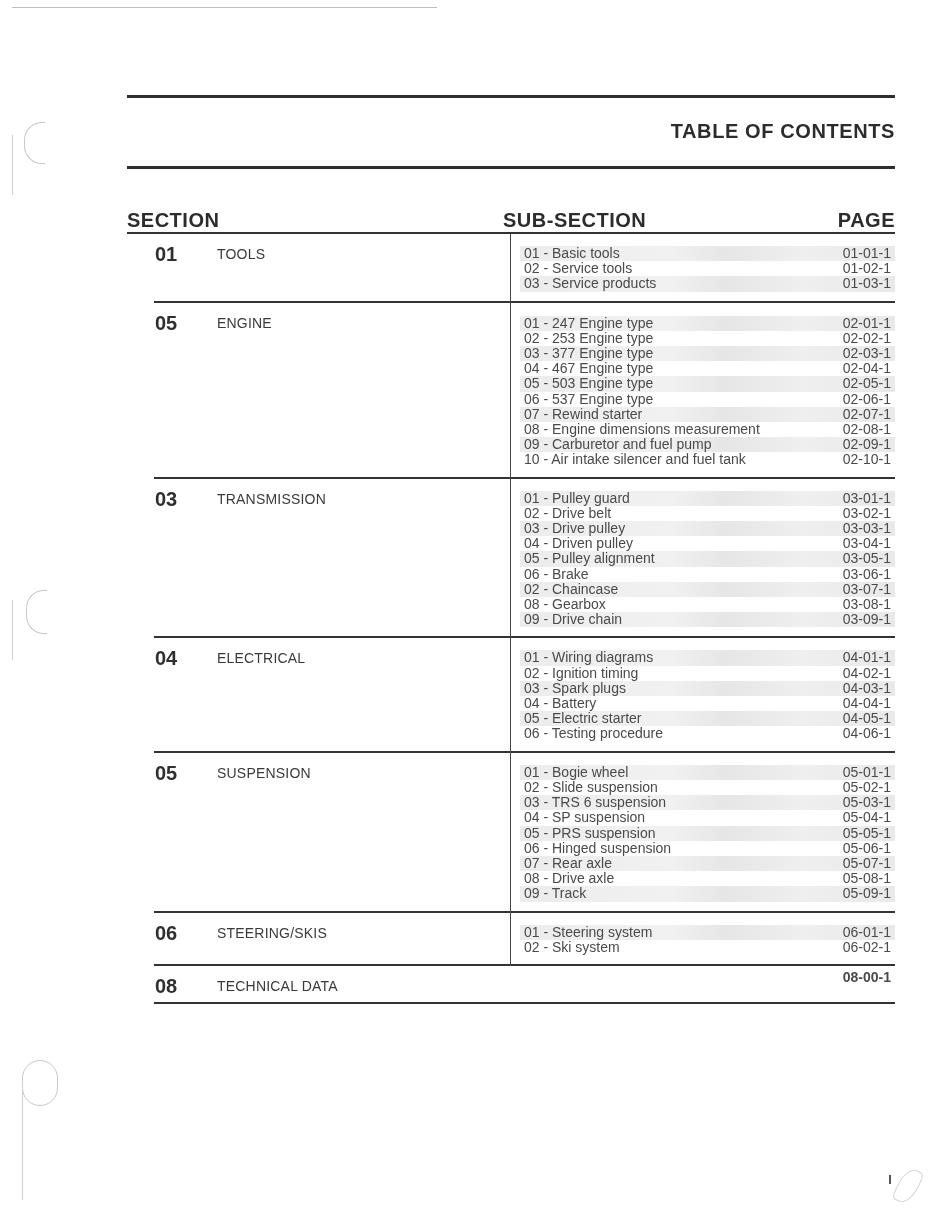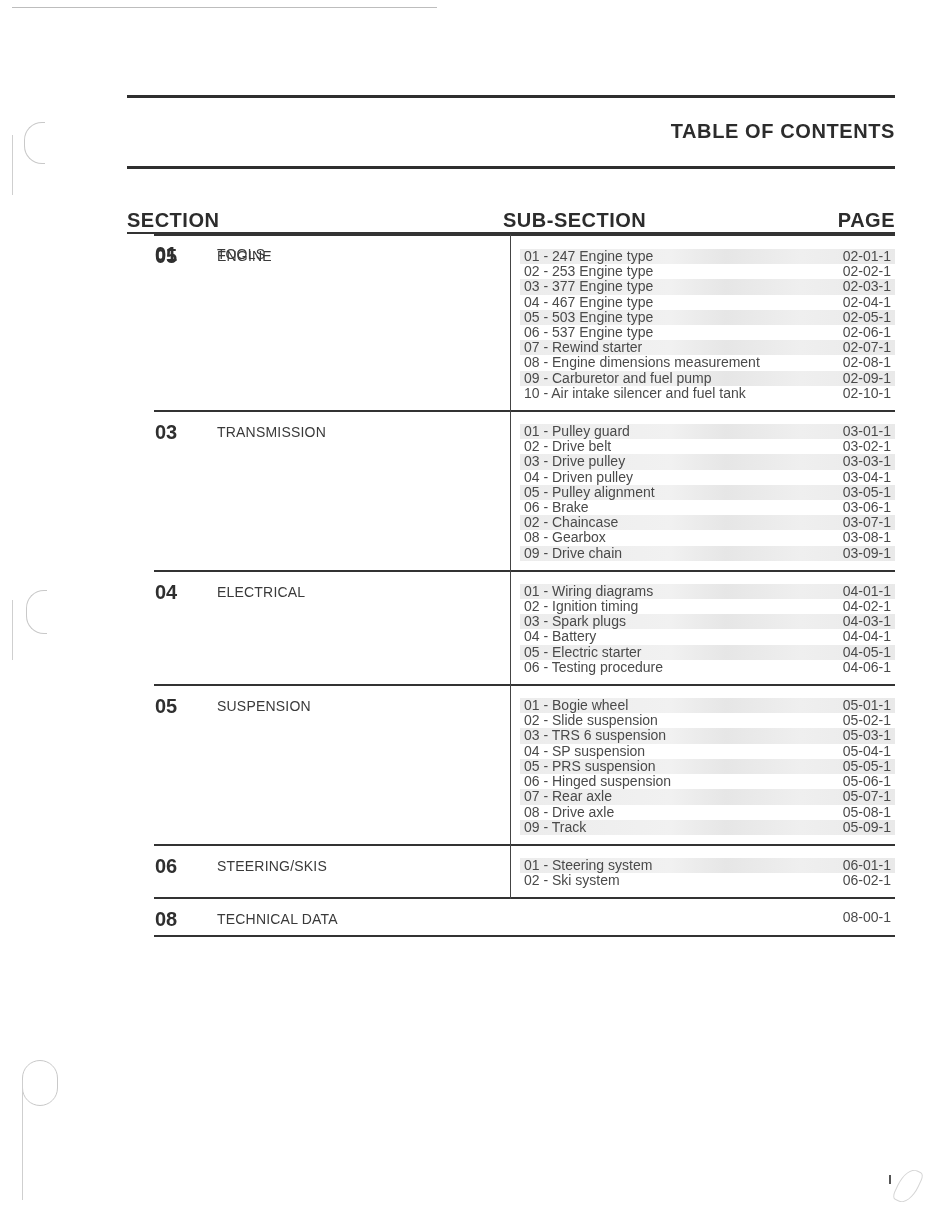--- a/index.html
+++ b/index.html
@@ -17,21 +17,21 @@
     .table { position: absolute; left: 127px; top: 232px; width: 768px; }
     .table-top { height: 2px; background: #333; }
     .row { position: relative; border-bottom: 2px solid #333; margin-left: 27px; }
     .row .sec-num { position: absolute; left: 1px; top: 9px; font-size: 20px; font-weight: bold; color: #2f2f2f; }
     .row .sec-name { position: absolute; left: 63px; top: 12px; font-size: 14px; color: #3a3a3a; letter-spacing: 0.2px; }
     .row .divider { position: absolute; left: 356px; top: 0; bottom: -2px; width: 1px; background: #444; }
     .subs { margin-left: 370px; padding-top: 12px; padding-bottom: 9px; }
     .sub { display: flex; justify-content: space-between; font-size: 14px; line-height: 15.2px; color: #4a4a4a; padding-right: 4px; padding-left: 4px; margin-left: -4px; }
     .sub.shade { background: linear-gradient(90deg, #ececec 0%, #f1f1f1 40%, #e6e6e6 55%, #efefef 75%, #e9e9e9 100%); }
     .sub .page { text-align: right; }
-    .row-single .page-only { position: absolute; right: 4px; top: 10px; font-size: 14px; color: #4a4a4a; }
+    .row-single .page-only { position: absolute; right: 4px; top: 3px; font-size: 14px; color: #4a4a4a; font-weight: bold; }
     .page-marker { position: absolute; left: 889px; top: 1175px; width: 2px; height: 9px; background: #555; }
     .corner-curl { position: absolute; left: 898px; top: 1168px; width: 18px; height: 34px; border: 1px solid #d5d5d5; border-radius: 60% 20% 60% 20%; transform: rotate(25deg); }
   </style>
 </head>
 <body>
 
 <div class="scan-topline"></div>
 
 <div class="binder-mark" style="left:24px; top:122px; width:20px; height:40px;"></div>
 <div class="binder-stem" style="left:12px; top:135px; height:60px;"></div>
@@ -48,20 +48,34 @@
 <div class="col-head" style="left:503px;">SUB-SECTION</div>
 <div class="col-head" style="right:40px;">PAGE</div>
 
 <div class="table">
   <div class="table-top"></div>
 
   <div class="row">
     <div class="sec-num">01</div>
     <div class="sec-name">TOOLS</div>
     <div class="divider"></div>
+    <div class="subs">
+      <div class="sub shade">
+          <span>01 - Basic tools</span>
+          <span class="page">01-01-1</span>
+        </div>
+      <div class="sub">
+          <span>02 - Service tools</span>
+          <span class="page">01-02-1</span>
+        </div>
+      <div class="sub shade">
+          <span>03 - Service products</span>
+          <span class="page">01-03-1</span>
+        </div>
+    </div>
   </div>
 
   <div class="row">
     <div class="sec-num">05</div>
     <div class="sec-name">ENGINE</div>
     <div class="divider"></div>
     <div class="subs" style="padding-top:13px;">
       <div class="sub shade">
           <span>01 - 247 Engine type</span>
           <span class="page">02-01-1</span>

